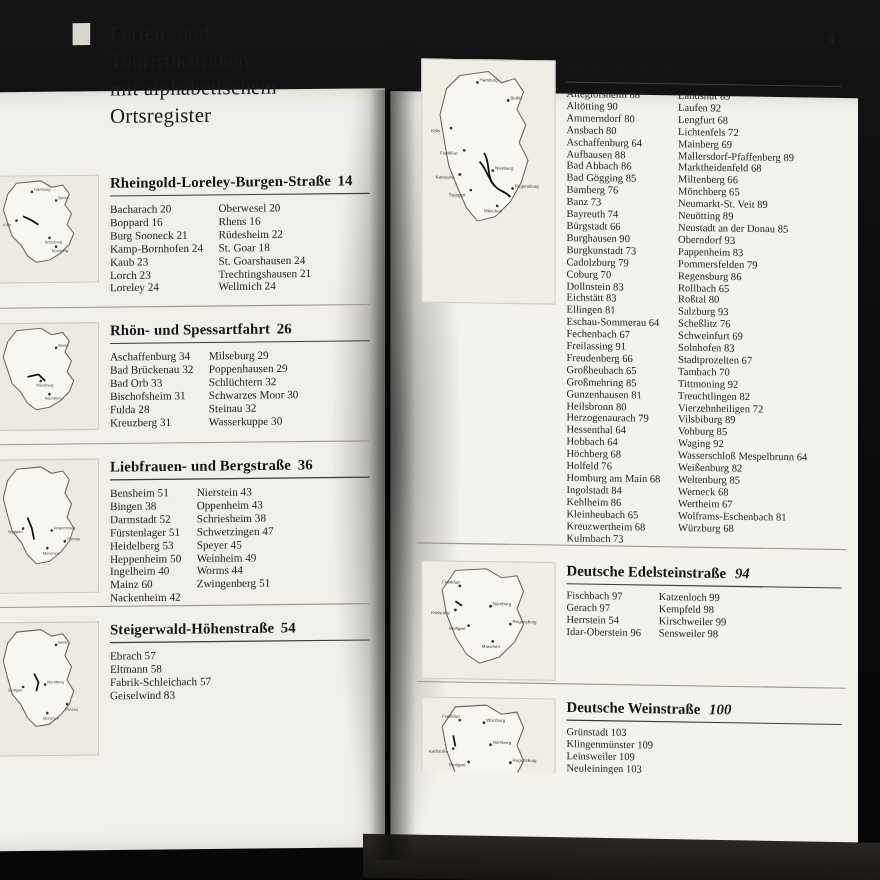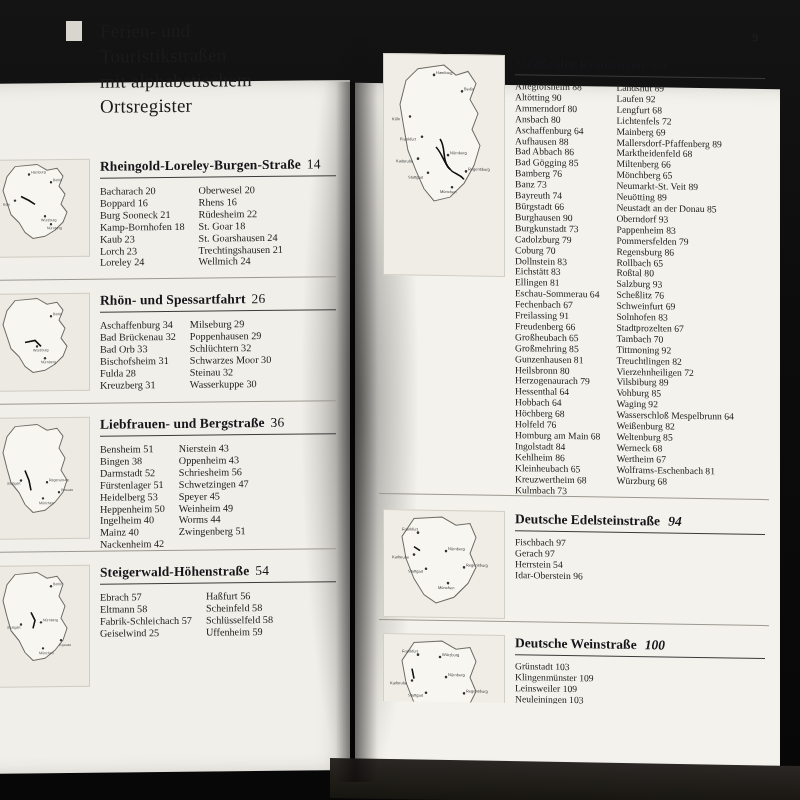--- a/index.html
+++ b/index.html
@@ -56,21 +56,21 @@
   .title-block div{
     font-size:19px;line-height:25px;color:#1b1b1b;letter-spacing:.2px;
   }
   .titlebar{position:absolute;left:76px;top:10px;width:16px;height:20px;background:#d9d6cf;}
 
   .sec{position:absolute;left:110px;width:236px;}
   .sec h2{
     margin:0 0 7px 0;font-size:13.5px;font-weight:bold;color:#15151a;
     border-bottom:1px solid #3a3a3a;padding-bottom:3px;letter-spacing:.1px;
   }
-  .sec h2 .pg{font-weight:normal;margin-left:6px;}
+  .sec h2 .pg{font-weight:bold;margin-left:6px;}
   .cols{display:flex;gap:14px;}
   .cols ul{list-style:none;margin:0;padding:0;}
   .cols li{font-size:10.2px;line-height:11.9px;color:#1c1c1c;white-space:nowrap;}
   .rule{position:absolute;left:0;width:346px;height:1px;background:#9a988f;}
 
   
   .mapbox{position:absolute;left:-6px;width:104px;height:96px;background:#eceae3;border:1px solid #cfccc3;overflow:hidden;}
   .mapbox svg{display:block;}
 
   
@@ -136,21 +136,21 @@
       </svg>
     </div>
 
     <div class="sec" style="top:148px;">
       <h2><span>Rheingold-Loreley-Burgen-Straße</span><span class="pg">14</span></h2>
       <div class="cols">
         <ul>
           <li>Bacharach  20</li>
           <li>Boppard  16</li>
           <li>Burg Sooneck  21</li>
-          <li>Kamp-Bornhofen  18</li>
+          <li>Kamp-Bornhofen  24</li>
           <li>Kaub  23</li>
           <li>Lorch  23</li>
           <li>Loreley  24</li>
         </ul>
         <ul>
           <li>Oberwesel  20</li>
           <li>Rhens  16</li>
           <li>Rüdesheim  22</li>
           <li>St. Goar  18</li>
           <li>St. Goarshausen  24</li>
@@ -218,27 +218,27 @@
       <h2><span>Liebfrauen- und Bergstraße</span><span class="pg">36</span></h2>
       <div class="cols">
         <ul>
           <li>Bensheim  51</li>
           <li>Bingen  38</li>
           <li>Darmstadt  52</li>
           <li>Fürstenlager  51</li>
           <li>Heidelberg  53</li>
           <li>Heppenheim  50</li>
           <li>Ingelheim  40</li>
-          <li>Mainz  40</li>
+          <li>Mainz  60</li>
           <li>Nackenheim  42</li>
         </ul>
         <ul>
           <li>Nierstein  43</li>
           <li>Oppenheim  43</li>
-          <li>Schriesheim  56</li>
+          <li>Schriesheim  38</li>
           <li>Schwetzingen  47</li>
           <li>Speyer  45</li>
           <li>Weinheim  49</li>
           <li>Worms  44</li>
           <li>Zwingenberg  51</li>
         </ul>
       </div>
     </div>
 
     <div class="rule" style="top:540px;"></div>
@@ -260,27 +260,21 @@
       </svg>
     </div>
 
     <div class="sec" style="top:554px;">
       <h2><span>Steigerwald-Höhenstraße</span><span class="pg">54</span></h2>
       <div class="cols">
         <ul>
           <li>Ebrach  57</li>
           <li>Eltmann  58</li>
           <li>Fabrik-Schleichach  57</li>
-          <li>Geiselwind  25</li>
-        </ul>
-        <ul>
-          <li>Haßfurt  56</li>
-          <li>Scheinfeld  58</li>
-          <li>Schlüsselfeld  58</li>
-          <li>Uffenheim  59</li>
+          <li>Geiselwind  83</li>
         </ul>
       </div>
     </div>
   </div>
 
   <div class="rp">
 
     <div class="folio">9</div>
 
     <div class="rmap" style="left:28px;top:42px;width:120px;height:220px;">
@@ -417,20 +411,26 @@
 
     <div class="rsec" style="left:160px;top:498px;width:250px;">
       <h2><span>Deutsche Edelsteinstraße</span><span class="pg">94</span></h2>
       <div class="rcols">
         <ul>
           <li>Fischbach  97</li>
           <li>Gerach  97</li>
           <li>Herrstein  54</li>
           <li>Idar-Oberstein  96</li>
         </ul>
+        <ul>
+          <li>Katzenloch  99</li>
+          <li>Kempfeld  98</li>
+          <li>Kirschweiler  99</li>
+          <li>Sensweiler  98</li>
+        </ul>
       </div>
     </div>
 
     <div class="rrule" style="left:24px;top:608px;width:390px;"></div>
 
     <div class="rmap" style="left:28px;top:622px;width:120px;height:106px;">
       <svg width="120" height="106" viewBox="0 0 120 106">
         <path class="mapOutline" d="M30 8 L58 6 L72 14 L86 12 L92 26 L86 42 L92 56 L84 72 L70 86 L52 92 L40 84 L30 68 L22 48 L18 26 Z"></path>
         <path class="mapRoute" d="M28 34 L30 44"></path>
         <circle class="mapCity" cx="34" cy="20" r="1.3"></circle>

